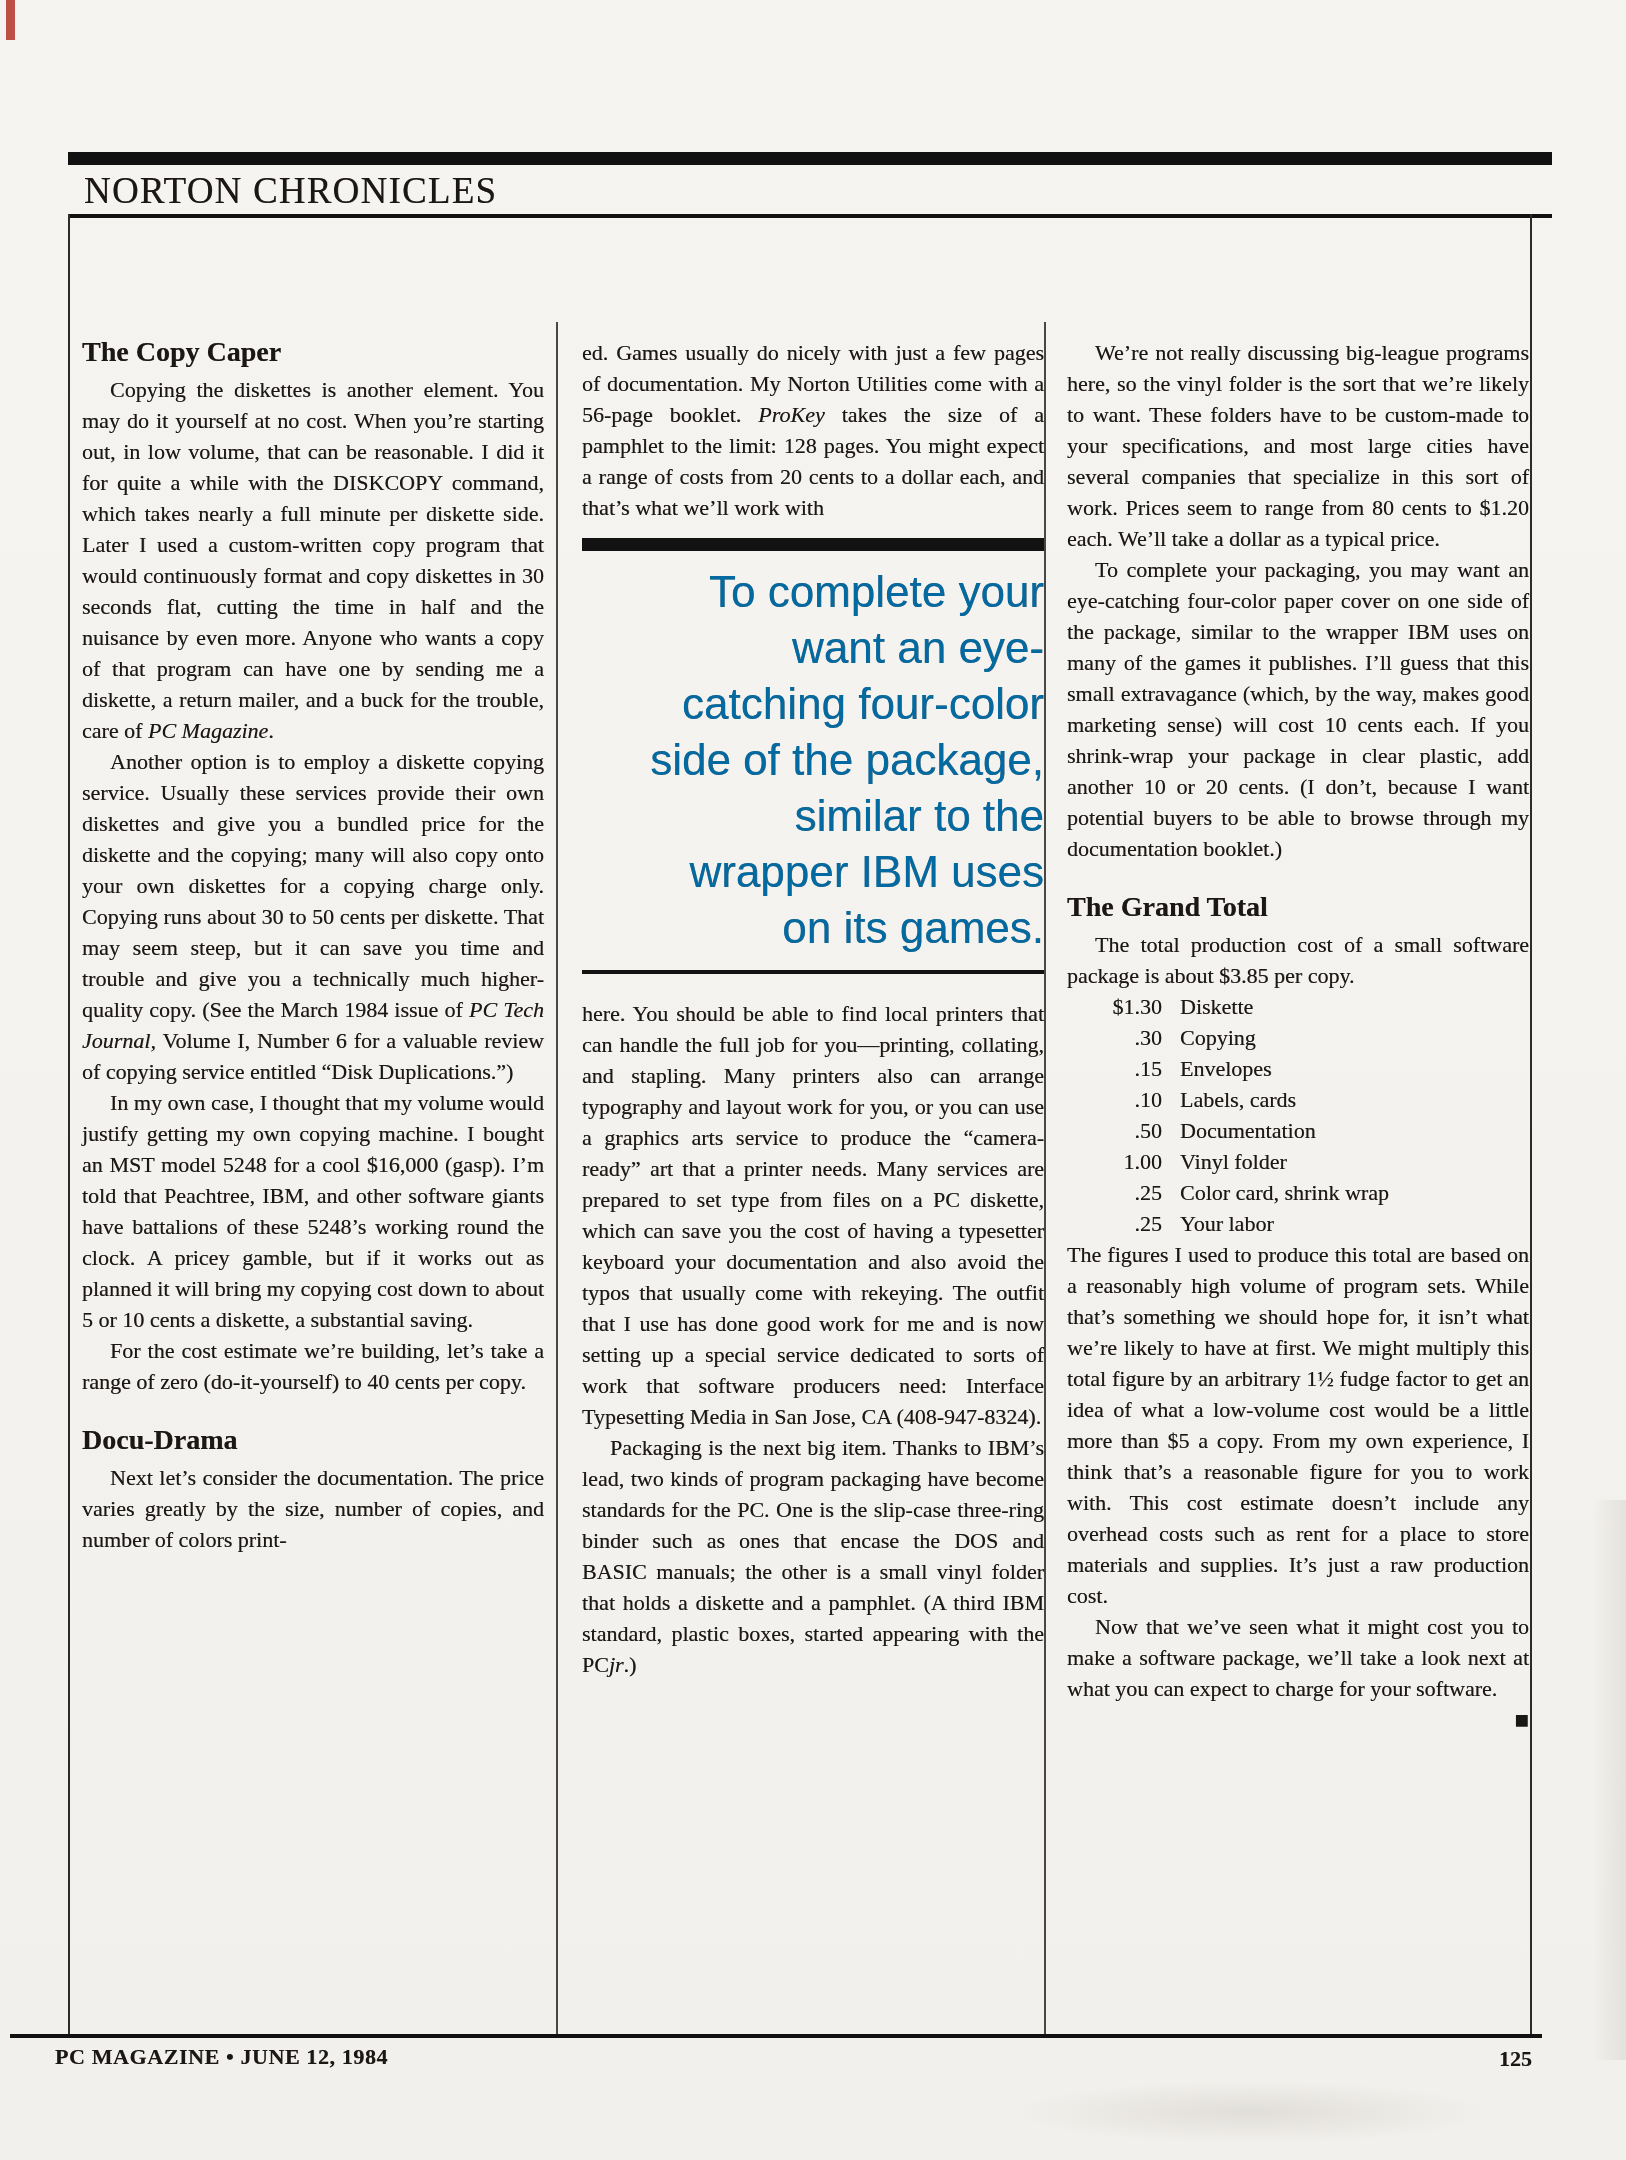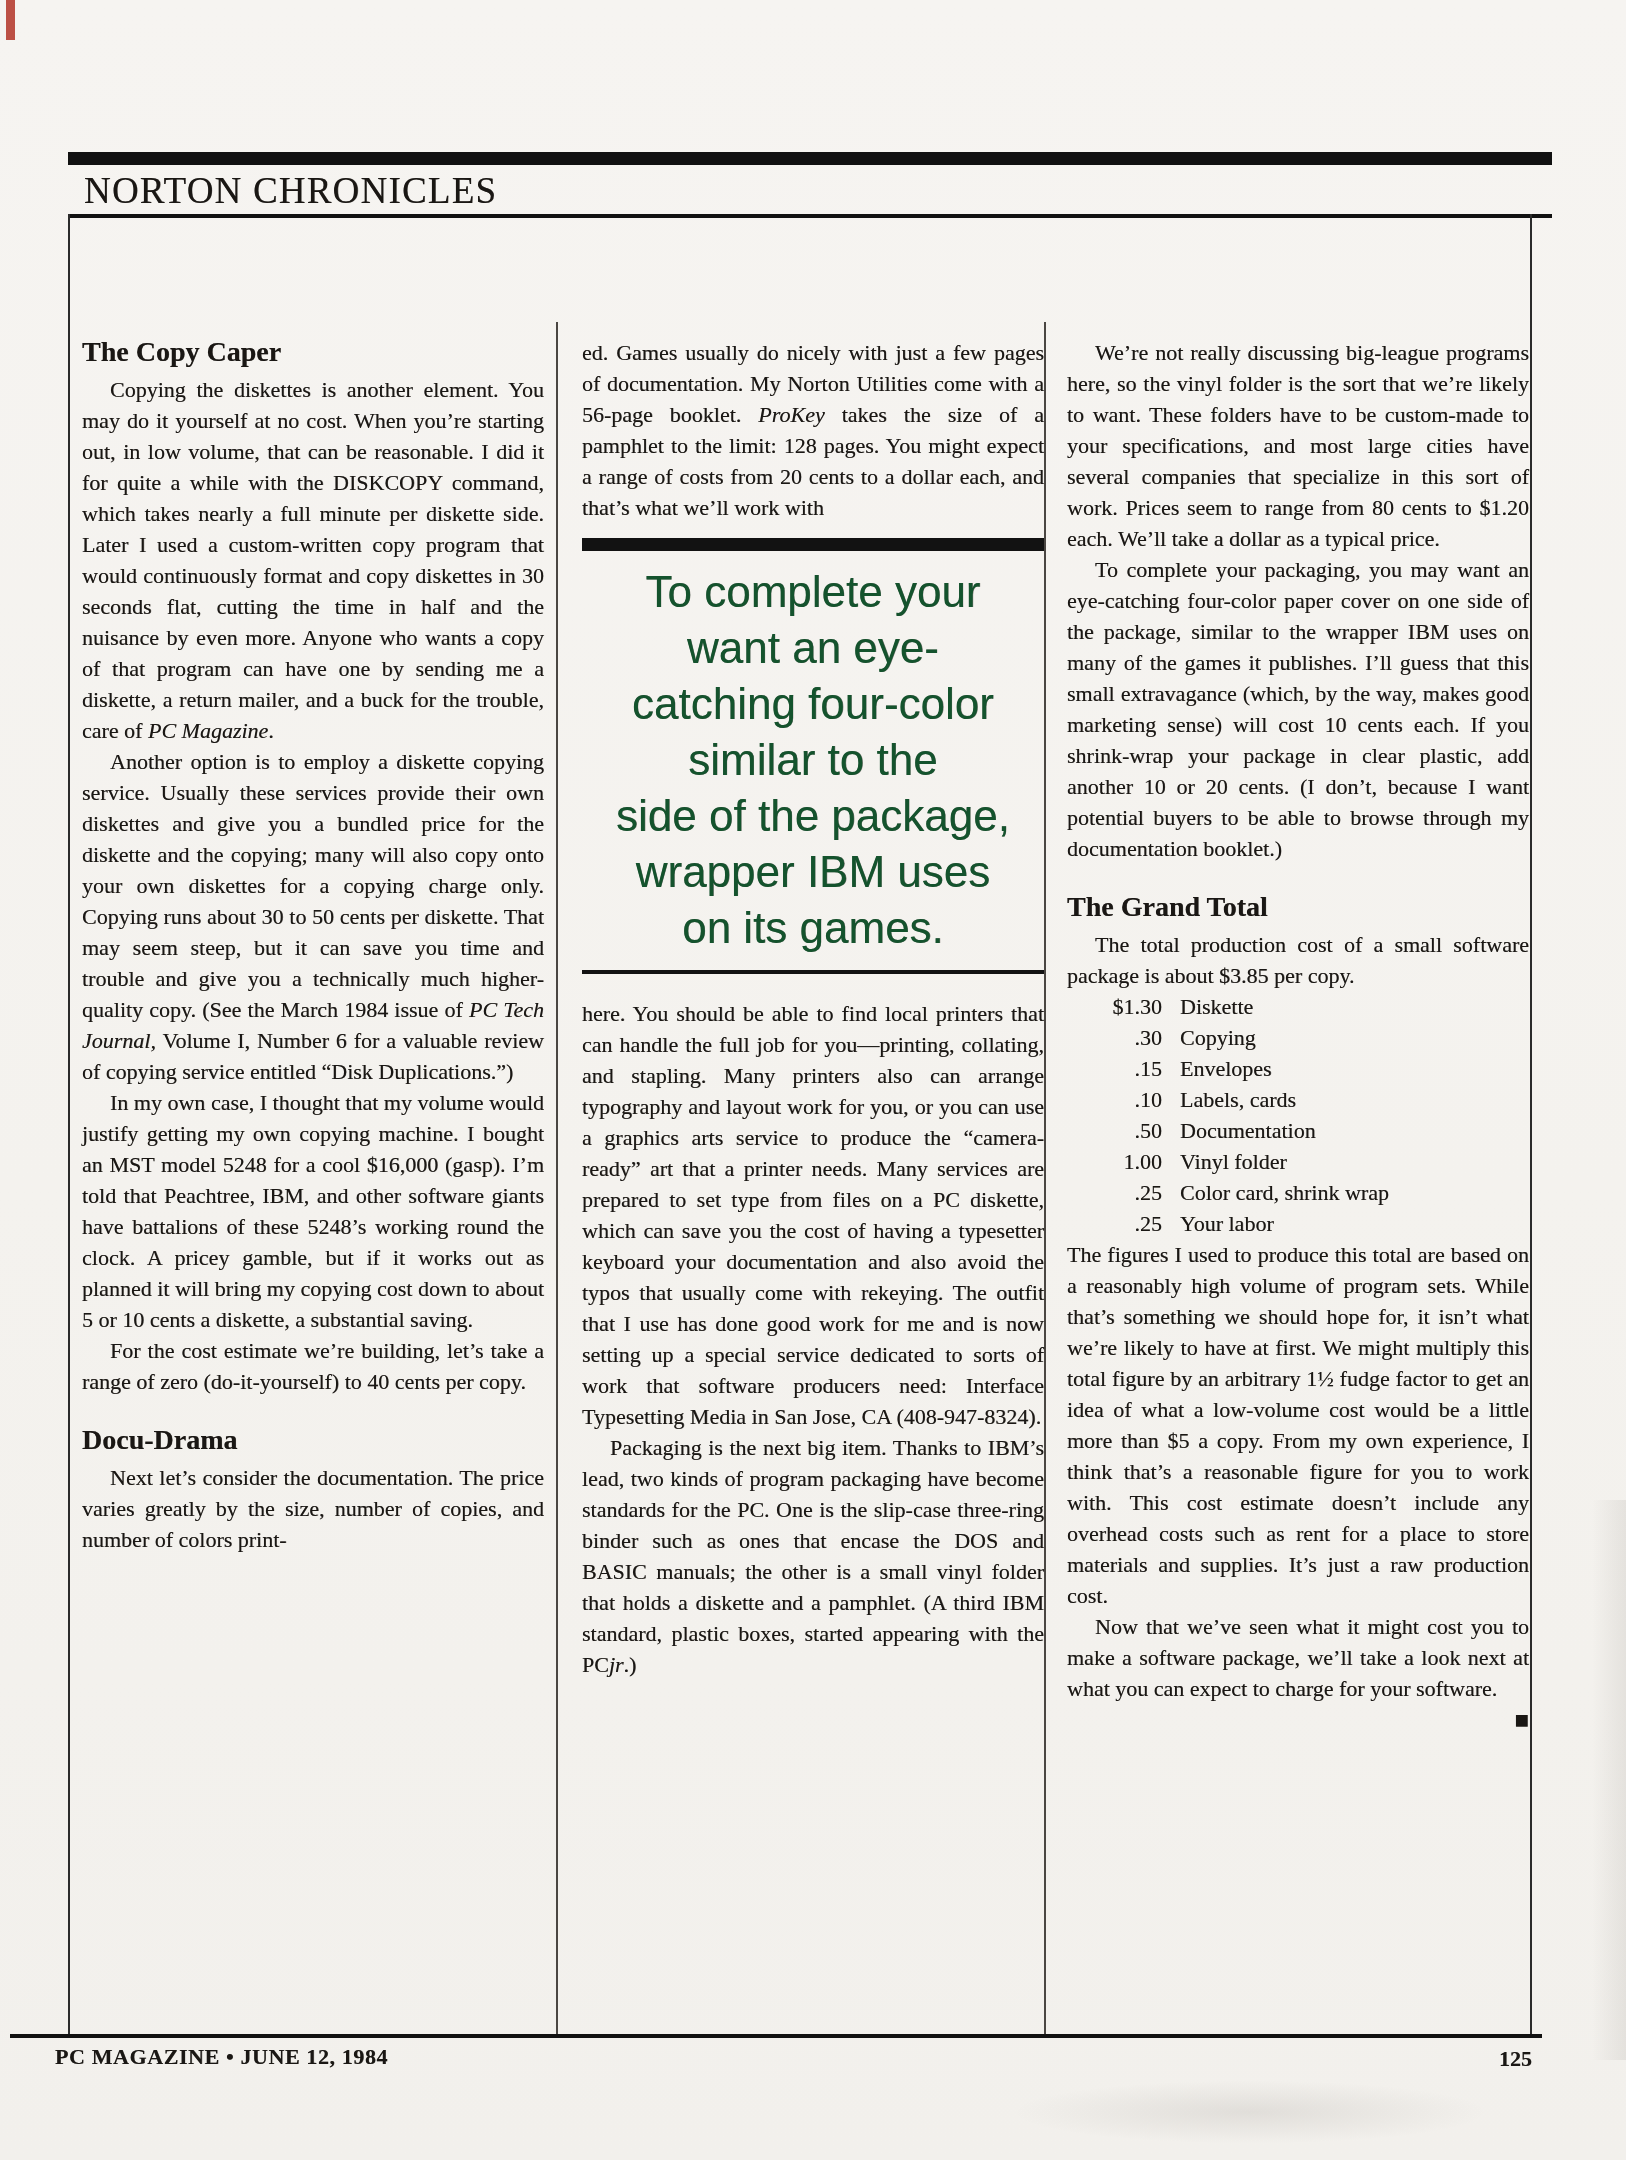--- a/index.html
+++ b/index.html
@@ -33,21 +33,21 @@
   #col1{left:82px;} #col2{left:570px;margin-left:12px;} #col3{left:1058px;margin-left:9px;}
   .para{margin:0;text-align:justify;font-size:22px;line-height:31px;hyphens:auto;}
   .para.indent{text-indent:28px;}
   .para em{font-style:italic;}
   .section-heading{font-size:28px;font-weight:bold;margin:28px 0 7px 0;line-height:30px;}
   .col > :first-child{margin-top:0;}
   
   .quotebox{margin:15px 0 24px 0;}
   .qb-topbar{height:13px;background:#121212;}
   .qb-lines{padding:13px 0 14px 0;}
-  .pq-line{font-family:"Liberation Sans", sans-serif;font-size:44px;line-height:56px;text-align:center;color:#14532d;}
+  .pq-line{font-family:"Liberation Sans", sans-serif;font-size:44px;line-height:56px;text-align:right;color:#0369a1;}
   .qb-bottomrule{height:4px;background:#121212;}
   
   .costlist{font-size:22px;line-height:31px;}
   .cost-row{display:flex;}
   .cost-amt{width:95px;text-align:right;flex:none;}
   .cost-lbl{margin-left:18px;}
   .endmark{float:right;font-size:24px;line-height:28px;margin-top:2px;}
 </style>
 </head>
 <body>
@@ -72,22 +72,22 @@
     <p class="para indent"><span>Next let’s consider the documentation. The price varies greatly by the size, number of copies, and number of colors print-</span></p>
   </div>
 <div class="col txt" id="col2">
     <p class="para"><span>ed. Games usually do nicely with just a few pages of documentation. My Norton Utilities come with a 56-page booklet. </span><em>ProKey</em><span> takes the size of a pamphlet to the limit: 128 pages. You might expect a range of costs from 20 cents to a dollar each, and that’s what we’ll work with</span></p>
     <div class="quotebox">
       <div class="qb-topbar"></div>
       <div class="qb-lines">
         <div class="pq-line">To complete your</div>
         <div class="pq-line">want an eye-</div>
         <div class="pq-line">catching four-color</div>
+        <div class="pq-line">side of the package,</div>
         <div class="pq-line">similar to the</div>
-        <div class="pq-line">side of the package,</div>
         <div class="pq-line">wrapper IBM uses</div>
         <div class="pq-line">on its games.</div>
       </div>
       <div class="qb-bottomrule"></div>
     </div>
     <p class="para"><span>here. You should be able to find local printers that can handle the full job for you—printing, collating, and stapling. Many printers also can arrange typography and layout work for you, or you can use a graphics arts service to produce the “camera-ready” art that a printer needs. Many services are prepared to set type from files on a PC diskette, which can save you the cost of having a typesetter keyboard your documentation and also avoid the typos that usually come with rekeying. The outfit that I use has done good work for me and is now setting up a special service dedicated to sorts of work that software producers need: Interface Typesetting Media in San Jose, CA (408-947-8324).</span></p>
     <p class="para indent"><span>Packaging is the next big item. Thanks to IBM’s lead, two kinds of program packaging have become standards for the PC. One is the slip-case three-ring binder such as ones that encase the DOS and BASIC manuals; the other is a small vinyl folder that holds a diskette and a pamphlet. (A third IBM standard, plastic boxes, started appearing with the PC</span><em>jr</em><span>.)</span></p>
   </div>
 <div class="col txt" id="col3">
     <p class="para indent"><span>We’re not really discussing big-league programs here, so the vinyl folder is the sort that we’re likely to want. These folders have to be custom-made to your specifications, and most large cities have several companies that specialize in this sort of work. Prices seem to range from 80 cents to $1.20 each. We’ll take a dollar as a typical price.</span></p>

